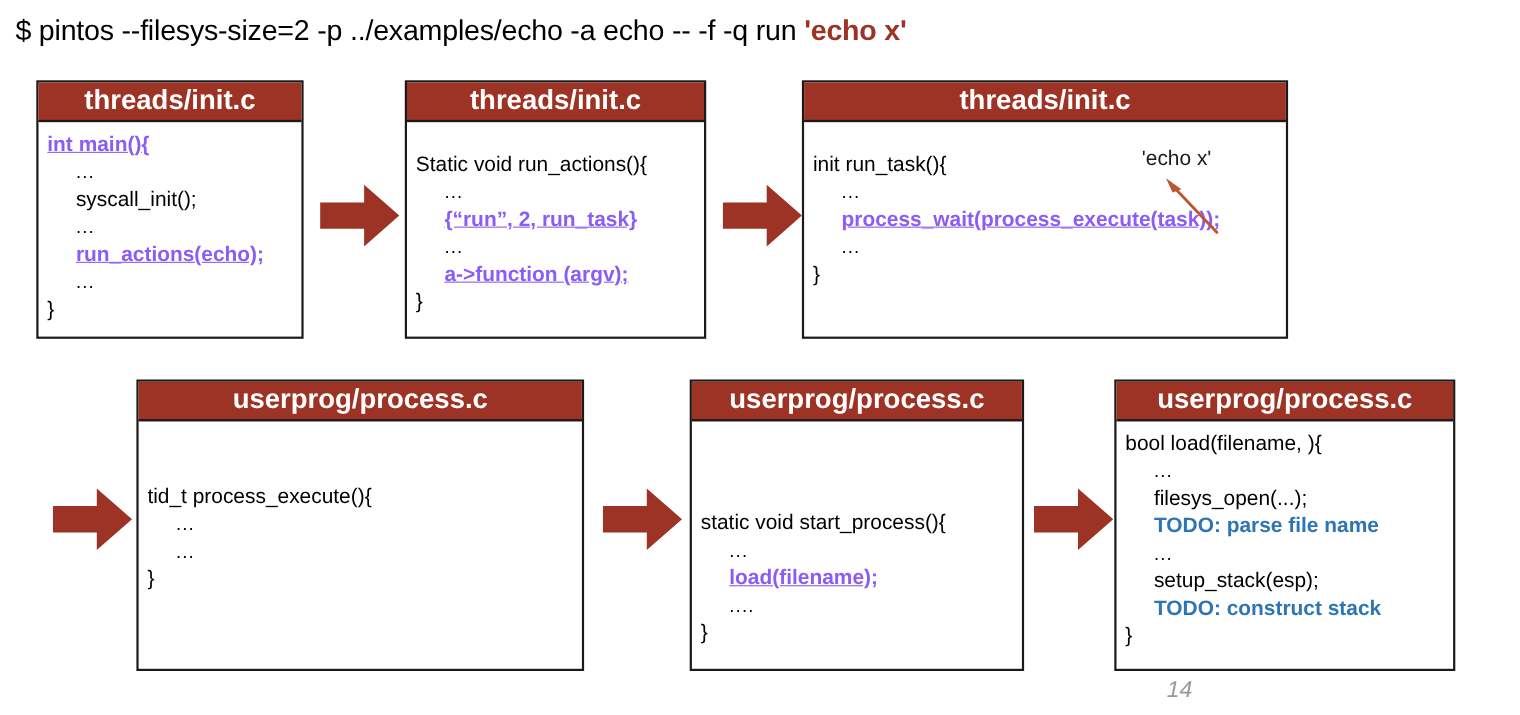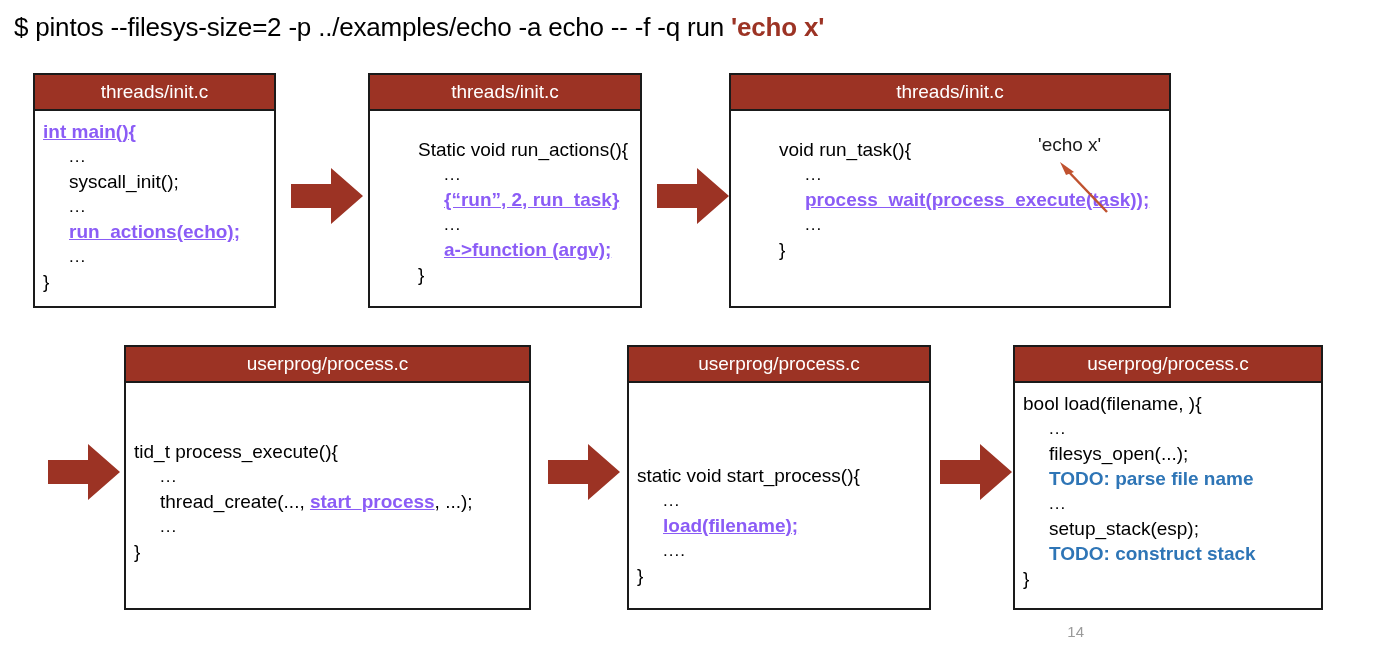--- a/index.html
+++ b/index.html
@@ -41,38 +41,38 @@
   
   .codebox {
     position: absolute;
     box-sizing: border-box;
     border: 2px solid #1a1a1a;
     background: #ffffff;
   }
   .box-header {
     background: #9C3324;
     color: #ffffff;
-    font-weight: normal;
+    font-weight: bold;
     text-align: center;
-    font-size: 19px;
+    font-size: 25px;
     line-height: 19px;
     padding: 7px 0 8px 0;
     border-bottom: 2px solid #1a1a1a;
     white-space: nowrap;
   }
   .box-body {
     position: relative;
     padding: 8px 8px 6px 8px;
     font-size: 19px;
     line-height: 25px;
     white-space: nowrap;
     height: calc(100% - 36px);
     box-sizing: border-box;
   }
-  .box-body.pad-top { padding-top: 26px; margin-left: 40px; }
+  .box-body.pad-top { padding-top: 26px; }
   .code-line { white-space: pre; }
   .ind { padding-left: 26px; }
   .dots { letter-spacing: 1px; font-size: 17px; }
   .red  { color: #8b5cf6; font-weight: bold; text-decoration: underline; }
   .blue { color: #2E75B6; font-weight: bold; }
 
   
   .blockarrow {
     position: absolute;
   }
@@ -91,22 +91,23 @@
     line-height: 22px;
     color: #1a1a1a;
     white-space: nowrap;
   }
 
   
   .pagenum {
     position: absolute;
     right: 38px;
     bottom: 10px;
-    font-size: 15px;
+    font-size: 21px;
     color: #9a9a9a;
+    font-style: italic;
   }
 </style>
 </head>
 <body>
 
 <div id="stage">
 
   <div class="cmdline"><span>$ pintos --filesys-size=2 -p ../examples/echo -a echo -- -f -q run </span><span class="accent">'echo x'</span></div>
 
   <div class="codebox" style="left:33px; top:73px; width:243px; height:235px;">
@@ -142,21 +143,21 @@
 
   <div class="blockarrow" style="left:657px; top:168px; width:72px; height:56px;">
     <svg width="72" height="56" viewBox="0 0 72 56">
       <path d="M0,16 L40,16 L40,0 L72,28 L40,56 L40,40 L0,40 Z" fill="#9C3324"></path>
     </svg>
   </div>
 
   <div class="codebox" style="left:729px; top:73px; width:442px; height:235px;">
     <div class="box-header">threads/init.c</div>
     <div class="box-body pad-top">
-      <div class="code-line">void run_task(){</div>
+      <div class="code-line">init run_task(){</div>
       <div class="code-line ind dots">...</div>
       <div class="code-line ind red">process_wait(process_execute(task));</div>
       <div class="code-line ind dots">...</div>
       <div class="code-line">}</div>
     </div>
   </div>
 
   <div class="annot" style="left:1038px; top:134px;">'echo x'</div>
   <div class="thinarrow" style="left:1055px; top:160px; width:60px; height:56px;">
     <svg width="60" height="56" viewBox="0 0 60 56">
@@ -169,21 +170,20 @@
     <svg width="72" height="56" viewBox="0 0 72 56">
       <path d="M0,16 L40,16 L40,0 L72,28 L40,56 L40,40 L0,40 Z" fill="#9C3324"></path>
     </svg>
   </div>
 
   <div class="codebox" style="left:124px; top:345px; width:407px; height:265px;">
     <div class="box-header">userprog/process.c</div>
     <div class="box-body" style="padding-top:56px;">
       <div class="code-line">tid_t process_execute(){</div>
       <div class="code-line ind dots">...</div>
-      <div class="code-line ind"><span>thread_create(..., </span><span class="red">start_process</span><span>, ...);</span></div>
       <div class="code-line ind dots">...</div>
       <div class="code-line">}</div>
     </div>
   </div>
 
   <div class="blockarrow" style="left:548px; top:444px; width:72px; height:56px;">
     <svg width="72" height="56" viewBox="0 0 72 56">
       <path d="M0,16 L40,16 L40,0 L72,28 L40,56 L40,40 L0,40 Z" fill="#9C3324"></path>
     </svg>
   </div>

